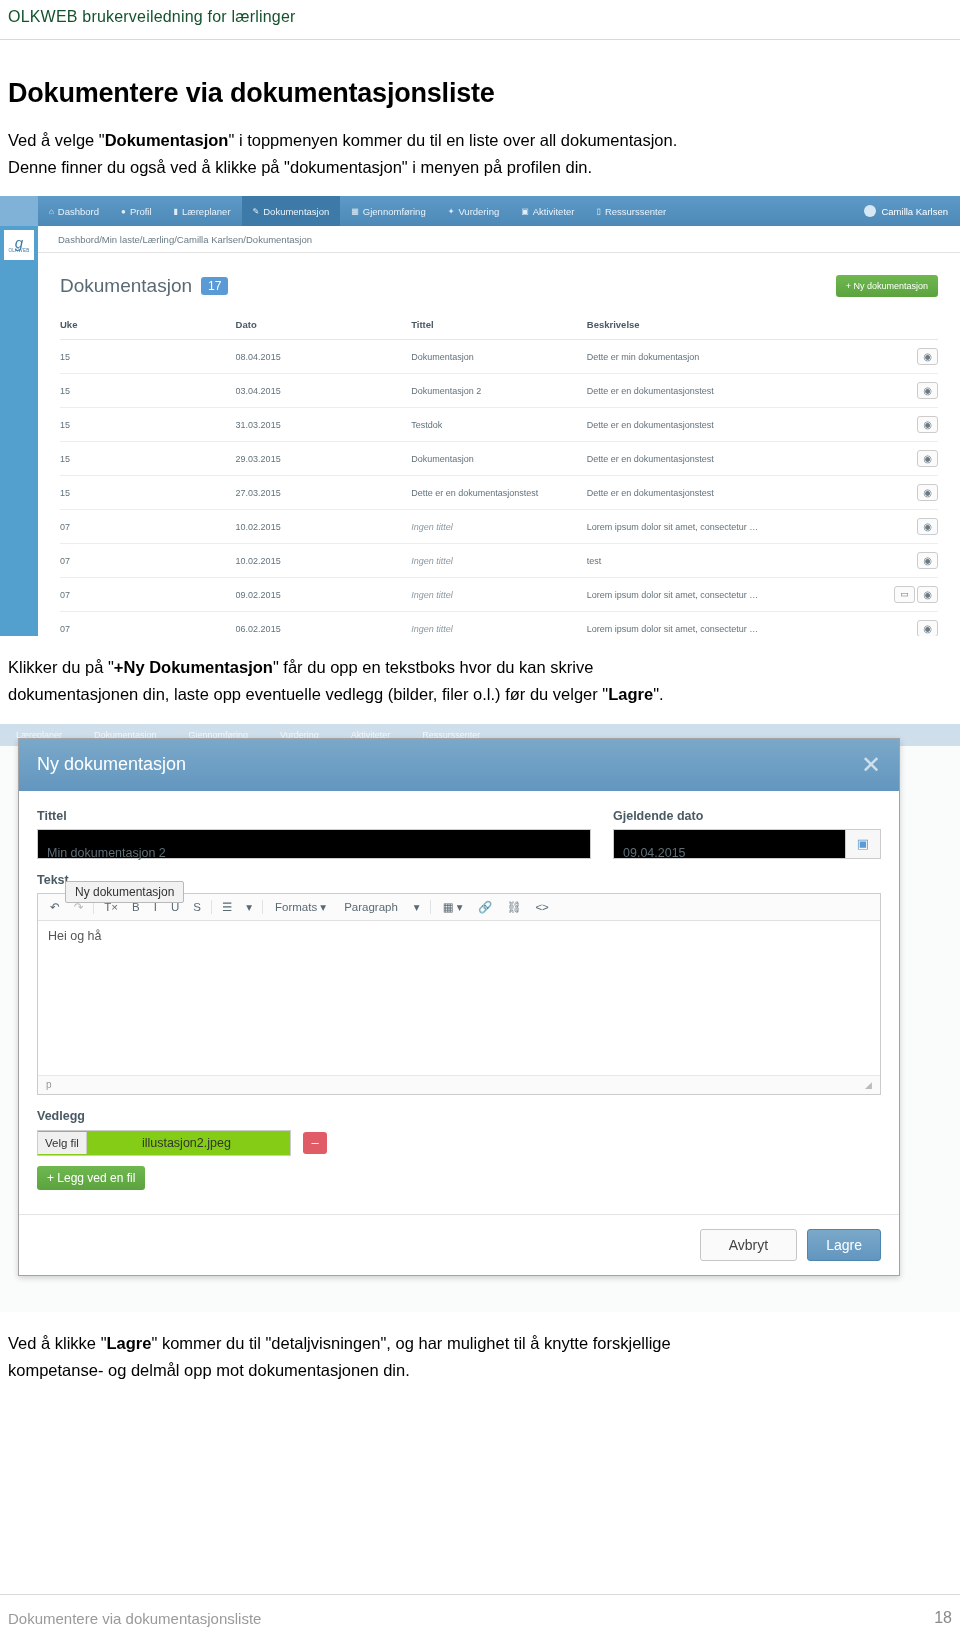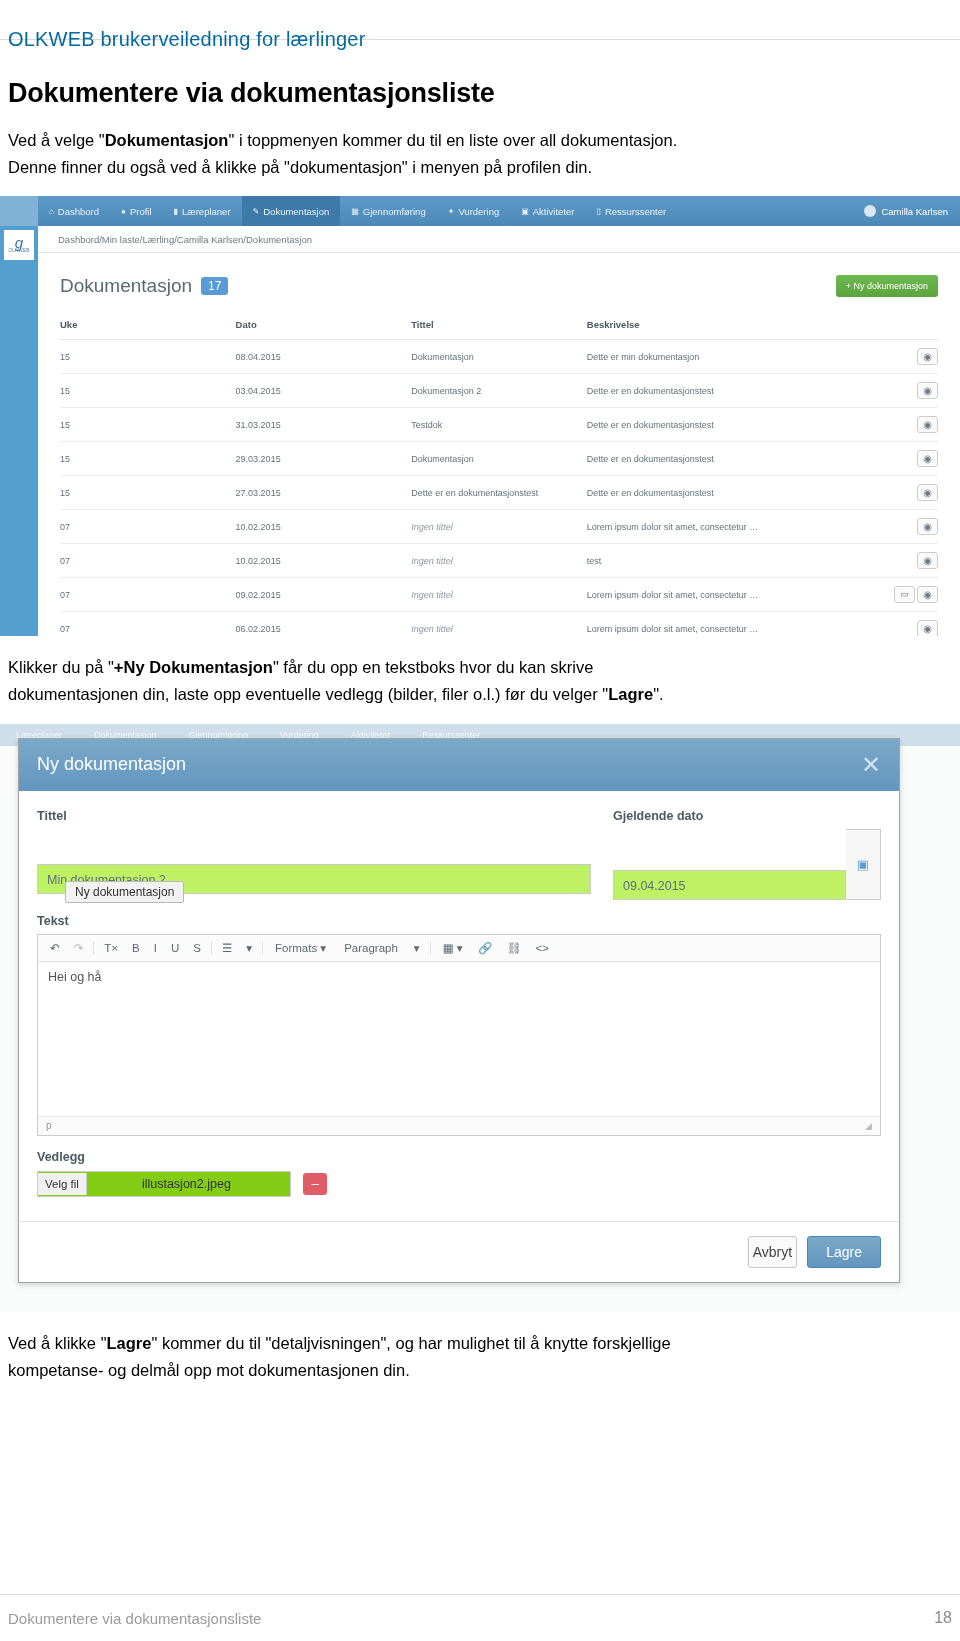--- a/index.html
+++ b/index.html
@@ -6,21 +6,21 @@
   body{
     width:960px;height:1641px;background:#fff;
     font-family:"Liberation Sans", sans-serif;
     color:#000;overflow:hidden;position:relative;
   }
   
   .doc-header{
     height:40px;padding:8px 0 0 8px;box-sizing:border-box;
     border-bottom:1px solid #d9d9d9;
   }
-  .doc-header-title{font-size:20px;color:#0369a1;letter-spacing:.2px;margin-top:20px;}
+  .doc-header-title{font-size:16px;color:#14532d;letter-spacing:.2px;}
 
   
   .prose{padding:0 8px;}
   h1.page-title{
     font-size:27px;font-weight:bold;margin:38px 0 0 0;letter-spacing:-.2px;
   }
   p.para{font-size:16.5px;line-height:1.62;margin:18px 0 0 0;}
   p.para b{font-weight:bold;}
 
   
@@ -120,22 +120,22 @@
     height:52px;display:flex;align-items:center;padding:0 18px;
   }
   .modal-title{font-size:18px;color:#fff;}
   .modal-x{margin-left:auto;font-size:24px;color:#cfe0ec;line-height:1;}
   .modal-body{padding:18px 18px 8px 18px;}
   .frow{display:flex;gap:22px;}
   .fcol-l{flex:1 1 auto;}
   .fcol-r{flex:0 0 268px;}
   .flabel{font-size:12.5px;font-weight:bold;color:#4a5a64;margin-bottom:6px;}
   .finput{
-    border:1px solid #ccc;height:30px;line-height:30px;padding:0 9px;
-    font-size:12.5px;color:#5f6f79;background:#bef264;box-sizing:border-box;margin-top:41px;
+    border:1px solid #ccc;height:30px;line-height:30px;padding:8px 9px;
+    font-size:12.5px;color:#5f6f79;background:#000000;box-sizing:border-box;
   }
   .date-wrap{display:flex;}
   .date-wrap .finput{flex:1 1 auto;}
   .cal-btn{
     width:34px;border:1px solid #ccc;border-left:0;background:#f7f7f7;
     display:flex;align-items:center;justify-content:center;font-size:13px;color:#5b9bd5;
   }
   .editor-label{font-size:12.5px;font-weight:bold;color:#4a5a64;margin-top:14px;}
   .tooltip{
     position:absolute;left:46px;top:142px;background:#f2f2f2;border:1px solid #b9b9b9;
@@ -182,21 +182,21 @@
     margin-top:10px;display:inline-block;background:#6ab04c;
     background:linear-gradient(#6fb84f,#5ca33f);
     color:#fff;font-size:12px;border-radius:3px;padding:5px 10px;
   }
   .modal-foot{
     border-top:1px solid #e4e4e4;margin-top:16px;padding:14px 18px;
     display:flex;justify-content:flex-end;gap:10px;background:#fff;
   }
   .btn-sec{
     border:1px solid #c6c6c6;background:#fafafa;font-size:14px;color:#444;
-    padding:7px 4px;border-radius:3px;
+    padding:7px 28px;border-radius:3px;
   }
   .btn-pri{
     border:1px solid #4a86ad;background:#6f9fc4;
     background:linear-gradient(#7aa8c9,#6396bf);
     font-size:14px;color:#fff;padding:7px 18px;border-radius:3px;
   }
 
   
   .doc-footer{
     position:absolute;left:0;right:0;bottom:0;height:46px;padding:0 8px;
@@ -441,20 +441,21 @@
       </div>
 
       <div class="attach-label">Vedlegg</div>
       <div class="attach-row">
         <div class="file-input">
           <span class="file-btn">Velg fil</span>
           <span class="file-name">illustasjon2.jpeg</span>
         </div>
         <div class="minus-btn">–</div>
       </div>
+      <div><span class="addfile-btn">+ Legg ved en fil</span></div>
     </div>
 
     <div class="modal-foot">
       <span class="btn-sec">Avbryt</span>
       <span class="btn-pri">Lagre</span>
     </div>
   </div>
 </div>
 
 <div class="prose">

